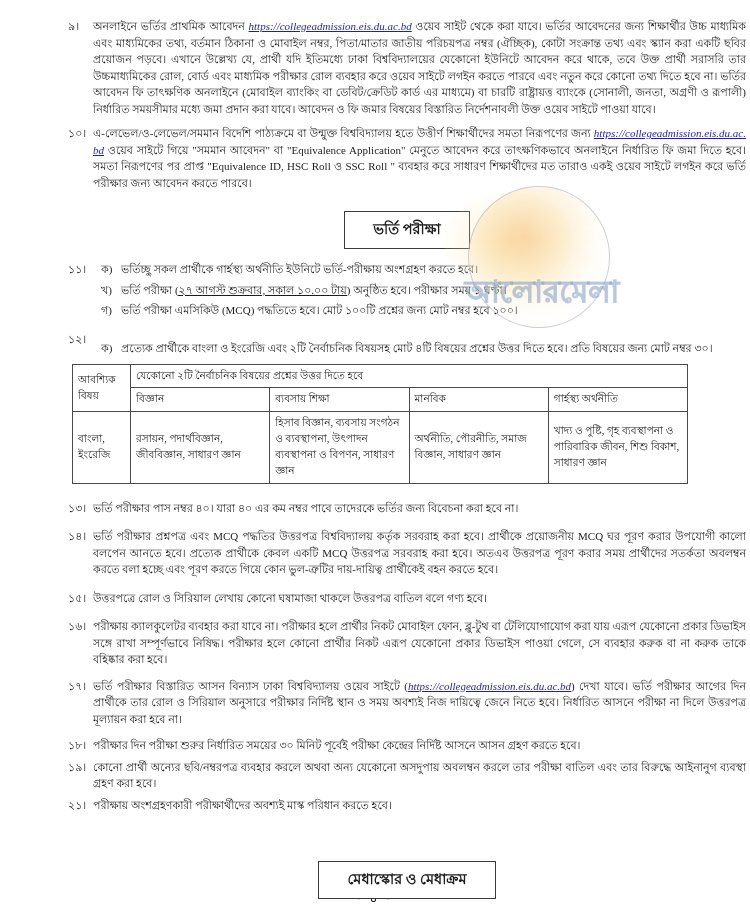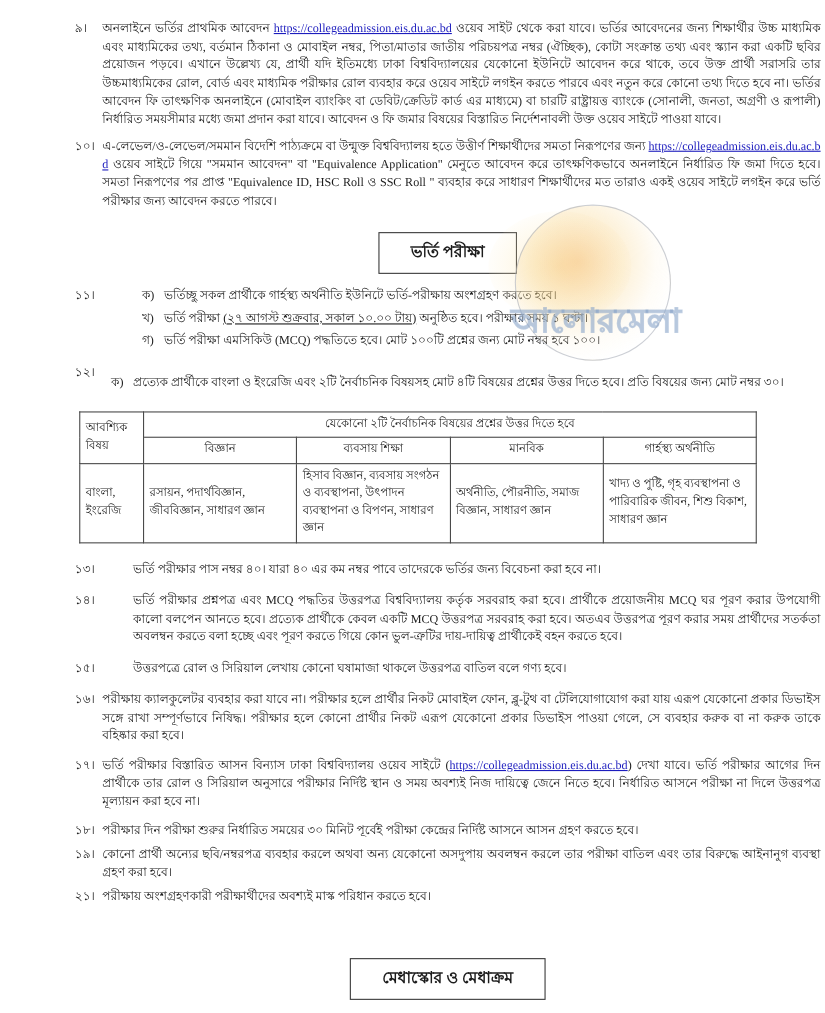--- a/index.html
+++ b/index.html
@@ -17,50 +17,50 @@
   .content{
     position:absolute;
     left:68px;right:4px;top:18px;
   }
   .item{display:flex;text-align:justify;line-height:1.5;}
   .num{flex:0 0 25px;text-align:left;}
   .ibody{flex:1;}
   .sub{display:flex;margin-left:8px;margin-top:4px;text-align:justify;line-height:1.5;}
   .sl{flex:0 0 20px;}
   .sbody{flex:1;}
-  .link{color:#1d1dbe;text-decoration:underline;cursor:pointer;word-break:break-all;}
+  .link{color:#1d1dbe;text-decoration:underline;cursor:pointer;word-break:break-all;font-style:italic;}
   .ul{text-decoration:underline;}
   .hl-box{
     width:max-content;
     margin:20px auto 12px auto;
     border:1.6px solid #3a3a3a;
     padding:6px 28px;
     font-weight:bold;
     font-size:14.5px;
     background:#fff;
     position:relative;z-index:2;
   }
-  .mb8{margin-bottom:8px;} .mb10{margin-bottom:10px;} .mb12{margin-bottom:12px;gap:28px;}
+  .mb8{margin-bottom:8px;} .mb10{margin-bottom:10px;} .mb12{margin-bottom:12px;}
   .mb5{margin-bottom:5px;} .mb0{margin-bottom:0;}
   table.subjects{
     border-collapse:collapse;
-    margin:18px 0 16px 4px;
+    margin:8px 0 16px 4px;
     width:616px;
     table-layout:fixed;
     font-size:10.5px;
     position:relative;z-index:2;
     background:transparent;
   }
   table.subjects td{
     border:1px solid #4a4a4a;
     padding:3px 5px;
     vertical-align:middle;
     line-height:1.55;
   }
-  td.center{text-align:center;}
+  td.center{}
   .c1{width:47px;} .c2{width:129px;} .c3{width:115px;} .c4{width:103px;} .c5{width:222px;}
   .footer{
     position:absolute;bottom:12px;left:0;width:100%;
     text-align:center;font-weight:bold;font-size:11.5px;letter-spacing:3px;
   }
   
   .watermark{position:absolute;left:460px;top:184px;width:170px;height:155px;pointer-events:none;z-index:3;}
   .wm-glow{
     position:absolute;left:-16px;top:8px;width:130px;height:100px;border-radius:50%;
     background:radial-gradient(ellipse at center, rgba(250,210,120,0.32) 0%, rgba(253,235,190,0.20) 55%, rgba(255,255,255,0) 80%);

